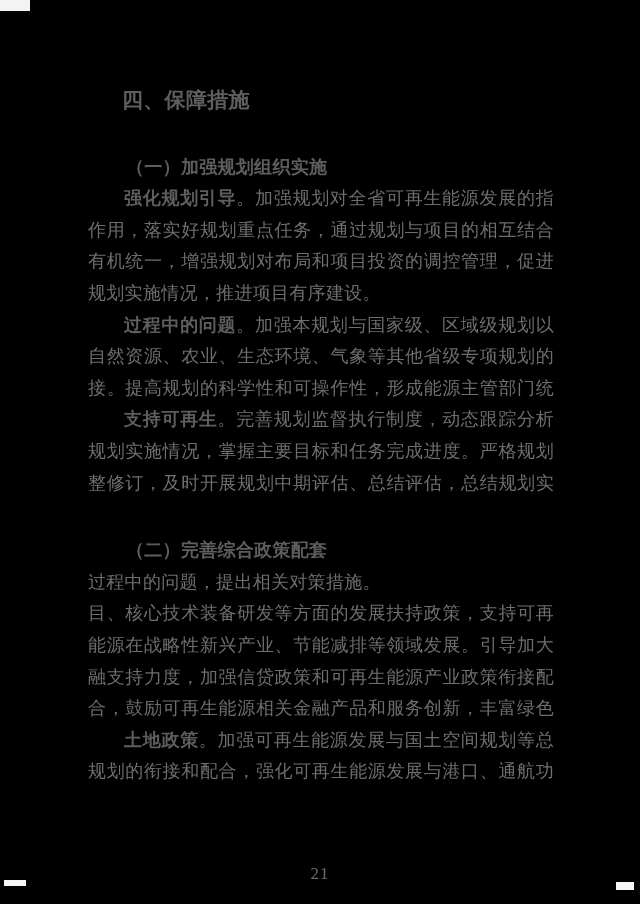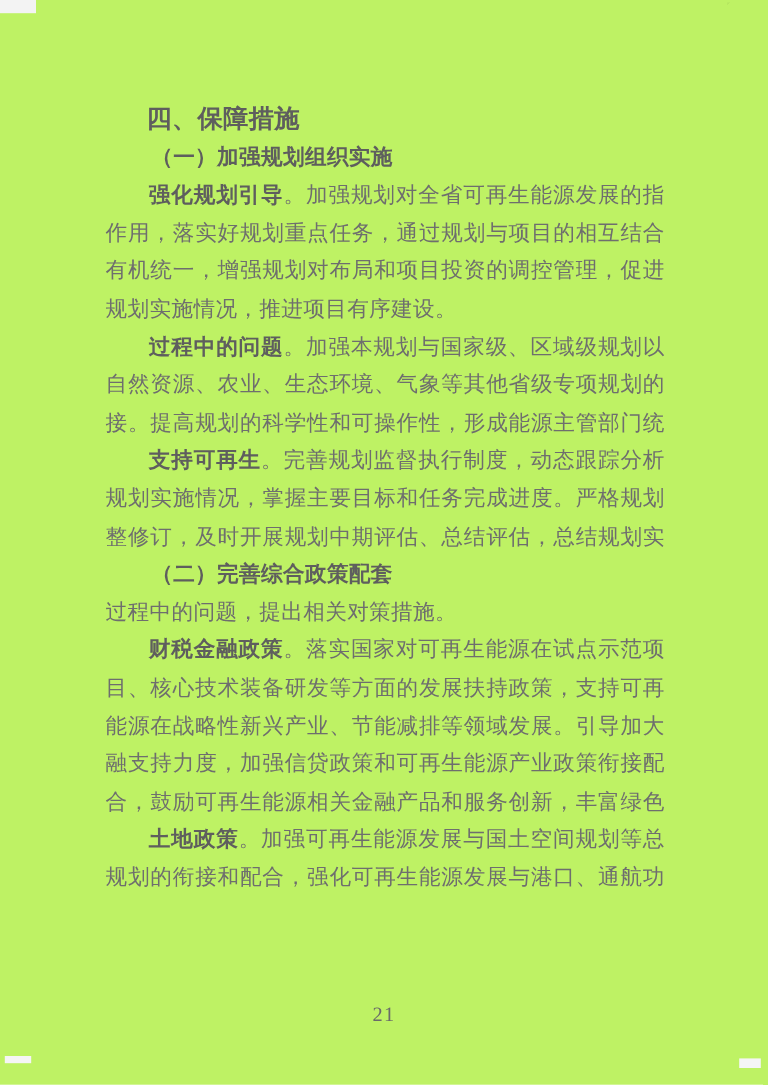--- a/index.html
+++ b/index.html
@@ -5,21 +5,21 @@
   html,body { margin:0; padding:0; }
   body {
     width:640px; height:904px;
     background:#fdfdfd;
     position:relative;
     overflow:hidden;
     font-family:"Liberation Serif","DejaVu Serif",serif;
   }
   .sheet {
     position:absolute; inset:0;
-    background:#bef264;
+    background:#000000;
   }
   
   .smudge { position:absolute; pointer-events:none; }
   .smudge.tl { left:0; top:0; width:30px; height:11px; background:#f3f3f3; }
   .smudge.tr { right:8px; top:2px; width:26px; height:26px;
                background:linear-gradient(135deg, rgba(0,0,0,0.05) 0 2px, transparent 2px 100%); }
   .smudge.bl { left:4px; bottom:18px; width:22px; height:6px; background:#f5f5f5; }
   .smudge.br { right:6px; bottom:14px; width:18px; height:8px; background:#f5f5f5; }
 
   .textblock {
@@ -41,27 +41,28 @@
     padding-left:34px;
     font-weight:bold;
     font-size:21px;
     color:#686868;
     font-family:"Liberation Sans","DejaVu Sans",sans-serif;
   }
   .line.sub {
     padding-left:38px;
     font-weight:bold;
     color:#626262;
+    margin-top:36px;
   }
   .line.indent { padding-left:36px; }
   .lead { font-weight:bold; color:#5e5e5e; }
 
   .footer {
     position:absolute;
-    top:836px; left:0; width:100%;
+    top:864px; left:0; width:100%;
     text-align:center;
     color:#6a6a6a;
     font-size:17px;
     letter-spacing:1px;
   }
 </style>
 </head>
 <body>
 
 <div class="sheet">
@@ -107,23 +108,20 @@
       </div>
       <div class="line cont full">
         <span class="lead"></span><span>整修订，及时开展规划中期评估、总结评估，总结规划实施</span>
       </div>
       <div class="line sub">
         <span class="lead">（二）完善综合政策配套</span><span></span>
       </div>
       <div class="line cont">
         <span class="lead"></span><span>过程中的问题，提出相关对策措施。</span>
       </div>
-      <div class="line indent full">
-        <span class="lead">财税金融政策</span><span>。落实国家对可再生能源在试点示范项</span>
-      </div>
       <div class="line cont full">
         <span class="lead"></span><span>目、核心技术装备研发等方面的发展扶持政策，支持可再生</span>
       </div>
       <div class="line cont full">
         <span class="lead"></span><span>能源在战略性新兴产业、节能减排等领域发展。引导加大金</span>
       </div>
       <div class="line cont full">
         <span class="lead"></span><span>融支持力度，加强信贷政策和可再生能源产业政策衔接配</span>
       </div>
       <div class="line cont full">

